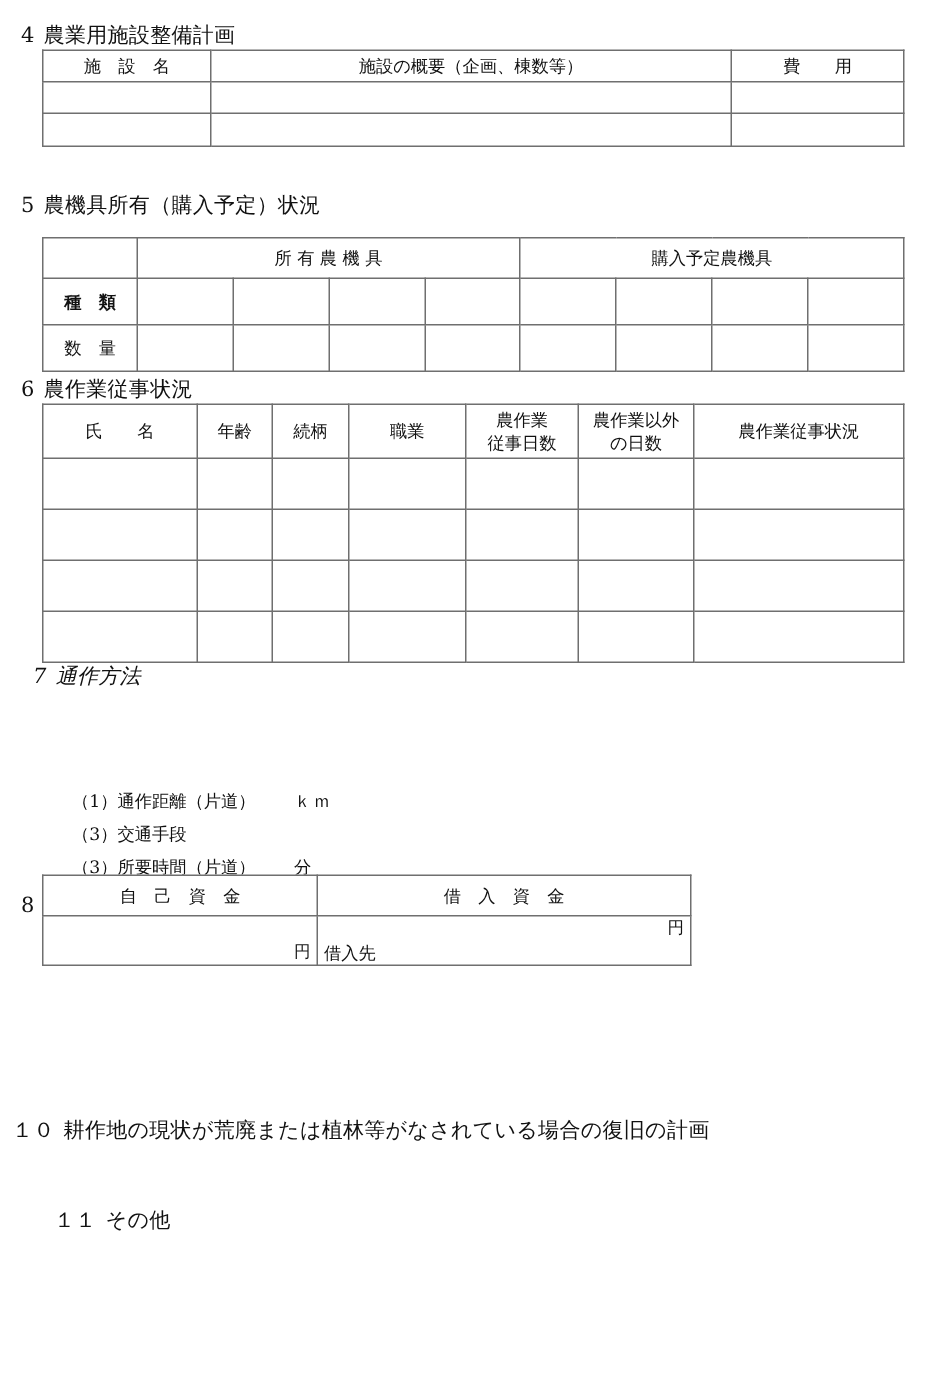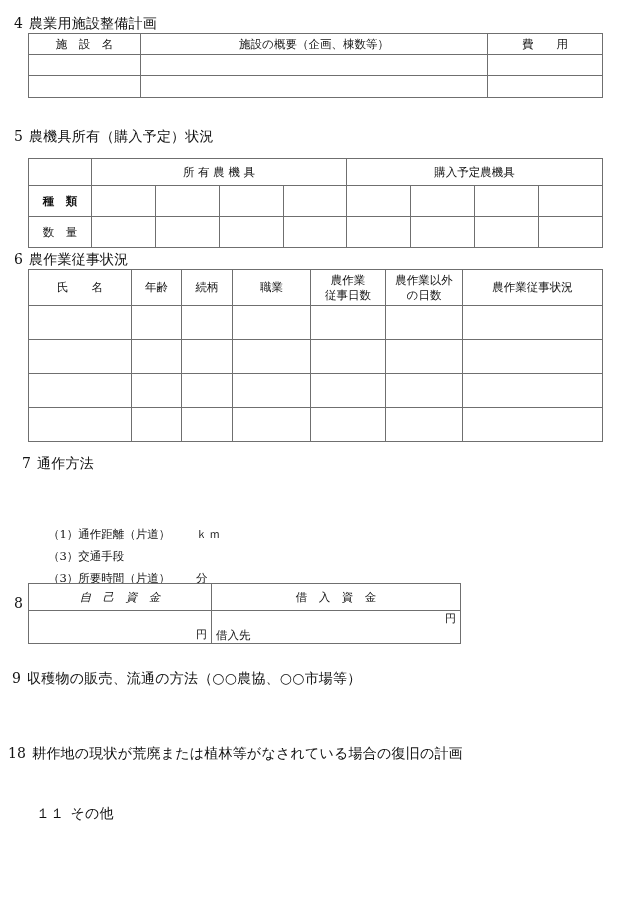--- a/index.html
+++ b/index.html
@@ -230,21 +230,21 @@
         <td class="blank"></td>
         <td class="blank"></td>
         <td class="blank"></td>
         <td class="blank"></td>
         <td class="blank"></td>
         <td class="blank"></td>
       </tr>
     </tbody>
   </table>
 
-  <div class="heading" style="left:22px; top:455px;">
+  <div class="heading" style="left:22px; top:442px;font-style:italic;">
     <span class="num">7</span><span class="txt">通作方法</span>
   </div>
 
   <div class="list-item" style="left:48px; top:486px;">
     <span>（1）通作距離（片道）</span>
     <span class="unit">ｋｍ</span>
   </div>
   <div class="list-item" style="left:48px; top:508px;">
     <span>（3）交通手段</span>
     <span class="unit"></span>
@@ -258,44 +258,41 @@
     <span class="num">8</span><span class="txt">資金調達方法</span>
   </div>
 
   <table class="form" style="left:28px; top:583px; width:432px;">
     <colgroup>
       <col style="width:183px;">
       <col style="width:249px;">
     </colgroup>
     <tbody>
       <tr>
-        <td style="height:26px;font-style:italic;">自　己　資　金</td>
+        <td style="height:26px;">自　己　資　金</td>
         <td>借　入　資　金</td>
       </tr>
       <tr>
         <td style="height:32px;">
           <div class="cell-rel">
             <span class="corner-br">円</span>
           </div>
         </td>
         <td>
           <div class="cell-rel">
             <span class="corner-tl">借入先</span>
             <span class="corner-br">円</span>
           </div>
         </td>
       </tr>
     </tbody>
   </table>
 
-  <div class="heading" style="left:12px; top:670px;">
-    <span class="num">9</span><span class="txt">収穫物の販売、流通の方法（○○農協、○○市場等）</span>
-  </div>
 
   <div class="heading" style="left:8px; top:745px;">
-    <span class="num">18</span><span class="txt">耕作地の現状が荒廃または植林等がなされている場合の復旧の計画</span>
+    <span class="num">１０</span><span class="txt">耕作地の現状が荒廃または植林等がなされている場合の復旧の計画</span>
   </div>
 
   <div class="heading" style="left:8px; top:805px;margin-left:28px;">
     <span class="num">１１</span><span class="txt">その他</span>
   </div>
 
 </div>
 
 </body></html>

